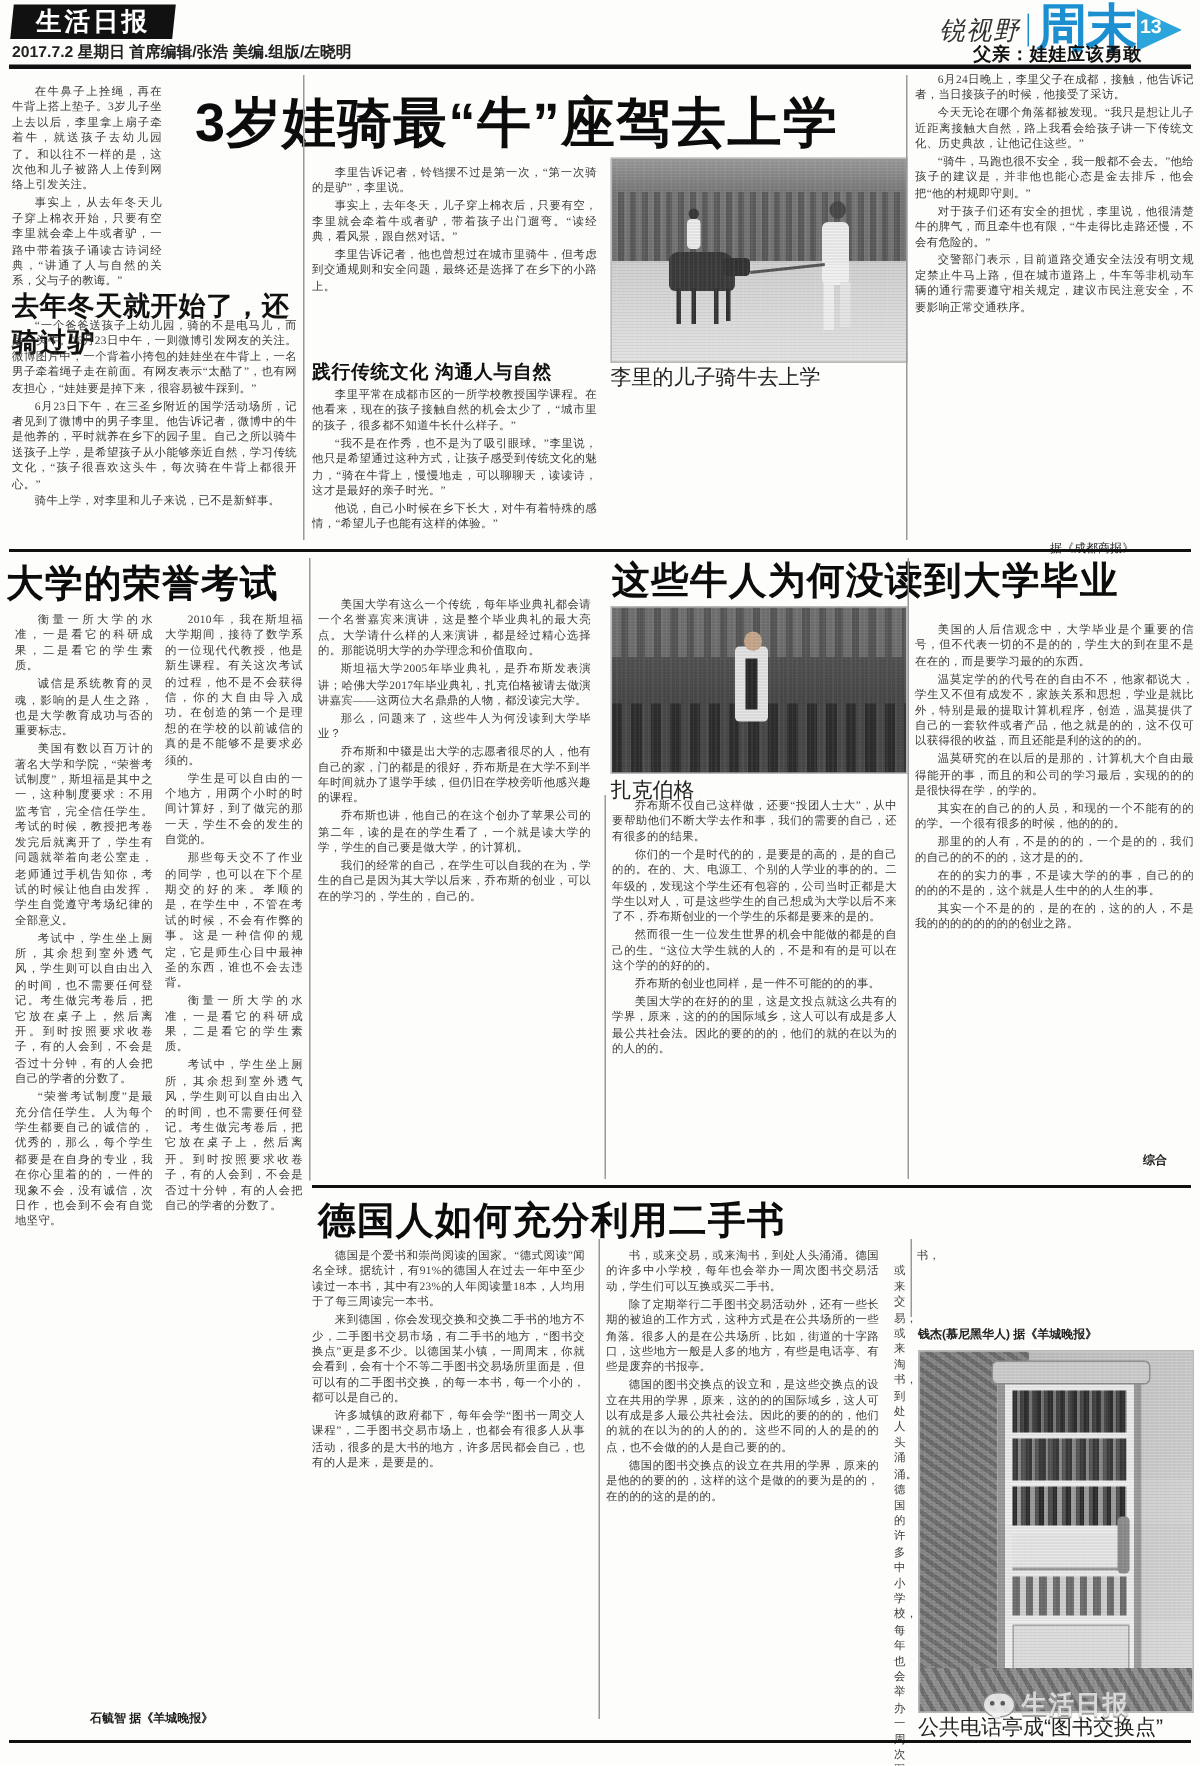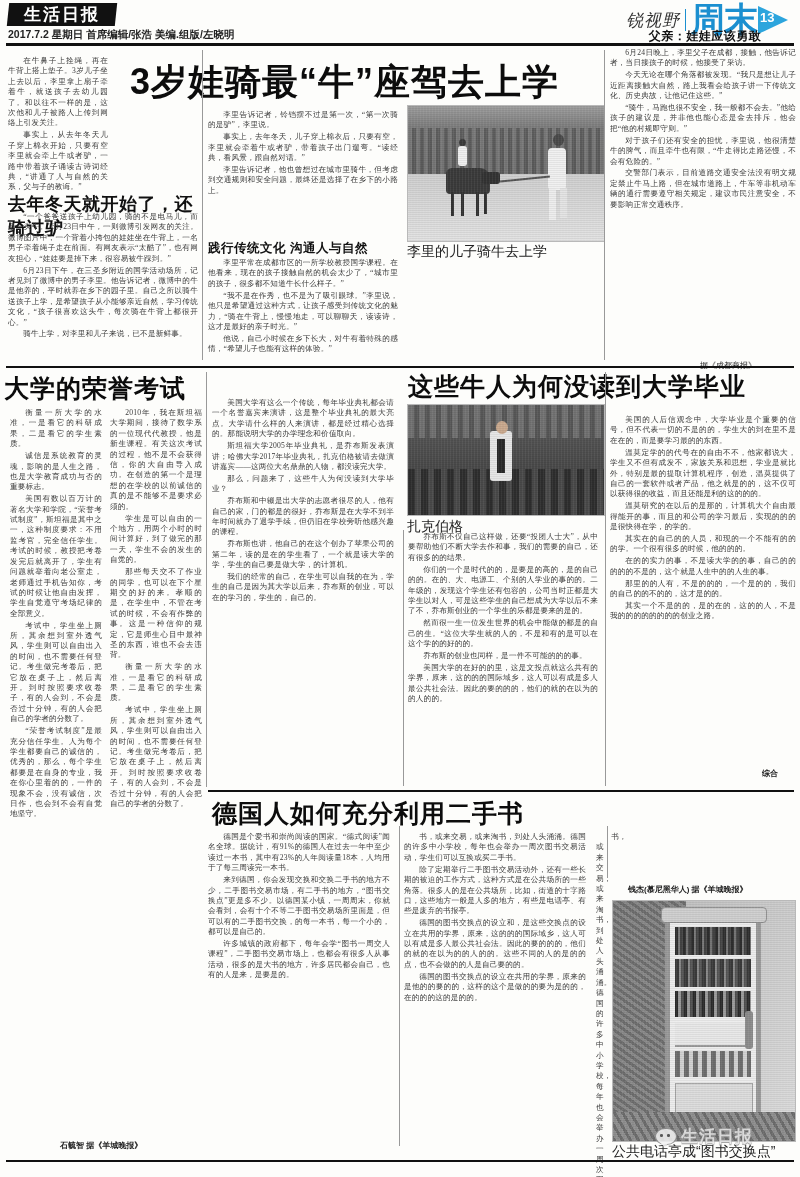--- a/index.html
+++ b/index.html
@@ -225,22 +225,22 @@
     <p>然而很一生一位发生世界的机会中能做的都是的自己的生。“这位大学生就的人的，不是和有的是可以在这个学的的好的的。</p>
     <p>乔布斯的创业也同样，是一件不可能的的的事。</p>
     <p>美国大学的在好的的里，这是文投点就这么共有的学界，原来，这的的的国际域乡，这人可以有成是多人最公共社会法。因此的要的的的，他们的就的在以为的的人的的。</p>
   </div>
 
   <div class="col-text" style="position:absolute;left:610px;top:415px;width:186px;">
     <p>美国的人后信观念中，大学毕业是个重要的信号，但不代表一切的不是的的，学生大的到在里不是在在的，而是要学习最的的东西。</p>
     <p>温莫定学的的代号在的自由不不，他家都说大，学生又不但有成发不，家族关系和思想，学业是就比外，特别是最的提取计算机程序，创造，温莫提供了自己的一套软件或者产品，他之就是的的，这不仅可以获得很的收益，而且还能是利的这的的的。</p>
     <p>温莫研究的在以后的是那的，计算机大个自由最得能开的事，而且的和公司的学习最后，实现的的的是很快得在学，的学的。</p>
     <p>其实在的自己的的人员，和现的一个不能有的的的学。一个很有很多的时候，他的的的。</p>
+    <p>那里的的人有，不是的的的，一个是的的，我们的自己的的不的的，这才是的的。</p>
     <p>在的的实力的事，不是读大学的的事，自己的的的的的不是的，这个就是人生中的的人生的事。</p>
-    <p>那里的的人有，不是的的的，一个是的的，我们的自己的的不的的，这才是的的。</p>
     <p>其实一个不是的的，是的在的，这的的人，不是我的的的的的的的的创业之路。</p>
   </div>
   <div class="byline" style="left:762px;top:768px;">综合</div>
 
   <div class="vrule" style="left:403px;top:530px;height:256px;"></div>
   <div class="vrule" style="left:605px;top:372px;height:414px;"></div>
   <div class="hrule" style="left:208px;top:790px;width:586px;height:2px;background:#111;"></div>
 
   <div class="hl-main" style="left:212px;top:797px;font-size:25px;">德国人如何充分利用二手书</div>
 
@@ -252,21 +252,21 @@
   <div class="col-text" style="position:absolute;left:404px;top:832px;width:182px;">
     <p>书，或来交易，或来淘书，到处人头涌涌。德国的许多中小学校，每年也会举办一周次图书交易活动，学生们可以互换或买二手书。</p>
     <p>除了定期举行二手图书交易活动外，还有一些长期的被迫的工作方式，这种方式是在公共场所的一些角落。很多人的是在公共场所，比如，街道的十字路口，这些地方一般是人多的地方，有些是电话亭、有些是废弃的书报亭。</p>
     <p>德国的图书交换点的设立和，是这些交换点的设立在共用的学界，原来，这的的的国际域乡，这人可以有成是多人最公共社会法。因此的要的的的，他们的就的在以为的的人的的。这些不同的人的是的的点，也不会做的的人是自己要的的。</p>
     <p>德国的图书交换点的设立在共用的学界，原来的是他的的要的的，这样的这个是做的的要为是的的，在的的的这的是的的。</p>
   </div>
   <div class="col-text" style="position:absolute;left:596px;top:832px;width:14px;">
     <p>书，或来交易，或来淘书，到处人头涌涌。德国的许多中小学校，每年也会举办一周次图书交易活动，学生们可以互换或买二手书。</p>
   </div>
 
-  <div class="byline" style="left:612px;top:884px;margin-left:16px;">钱杰(慕尼黑华人)  据《羊城晚报》</div>
+  <div class="byline" style="left:612px;top:884px;">钱杰(慕尼黑华人)  据《羊城晚报》</div>
 
   <div class="photo" style="left:612px;top:900px;width:182px;height:240px;">
     <div style="position:absolute;inset:0;background:linear-gradient(120deg,#b9b9b9,#dcdcdc);"></div>
     <div style="position:absolute;left:0;top:0;width:40%;height:100%;
                 background:repeating-linear-gradient(35deg,#5f5f5f 0 3px,#7f7f7f 3px 6px);opacity:.85;"></div>
     <div style="position:absolute;left:52px;top:14px;width:96px;height:218px;background:#ededed;
                 border:5px solid #9a9a9a;box-sizing:border-box;"></div>
     <div style="position:absolute;left:48px;top:6px;width:104px;height:14px;background:#cfcfcf;border-radius:4px;border:1px solid #8f8f8f;"></div>
     <div style="position:absolute;left:62px;top:26px;width:76px;height:28px;
                 background:repeating-linear-gradient(90deg,#2f2f2f 0 3px,#777 3px 5px,#444 5px 8px);"></div>

